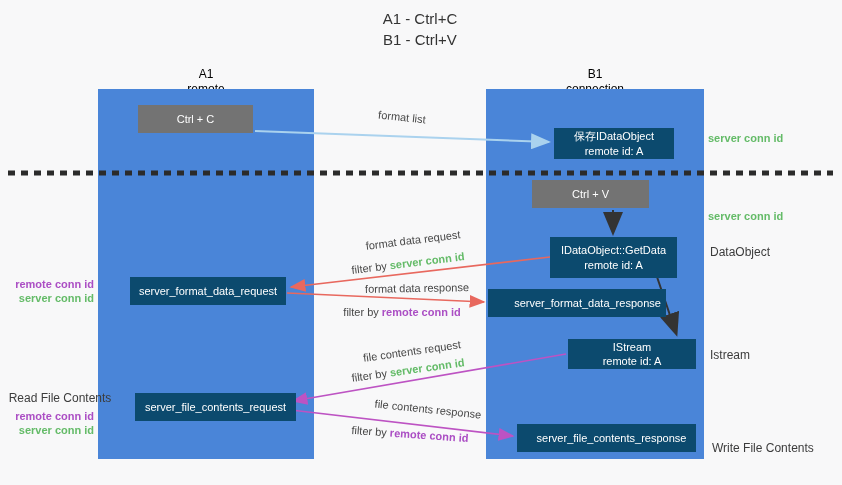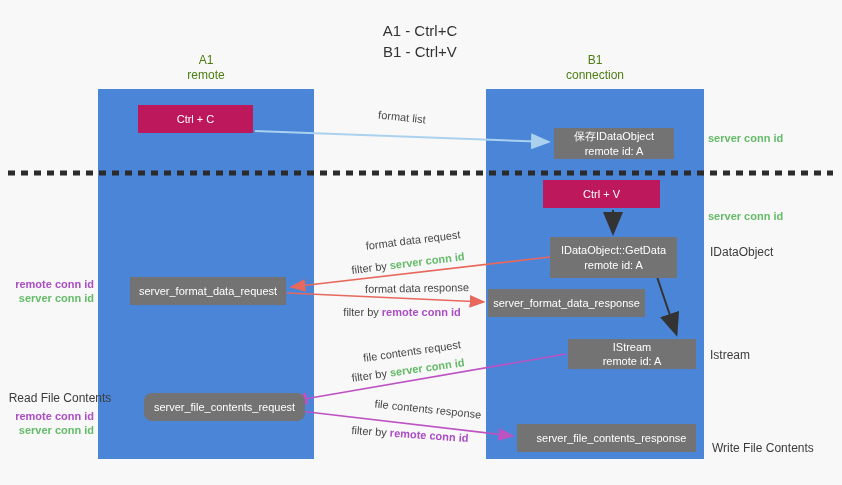--- a/index.html
+++ b/index.html
@@ -1,37 +1,37 @@
 <!DOCTYPE html>
 <html><head>
 <meta charset="utf-8">
 <style>
   html,body { margin:0; padding:0; }
   body { font-family:"Liberation Sans", sans-serif; background:#e9e9e9; }
   .canvas { position:relative; width:842px; height:485px; background:#f8f8f9; overflow:hidden; }
 
-  .title { position:absolute; left:300px; top:20px; width:240px; text-align:center;
+  .title { position:absolute; left:300px; top:8px; width:240px; text-align:center;
            font-size:15px; line-height:1.4; color:#333; }
 
   .lane { position:absolute; background:#4a85d8; top:89px; height:370px; }
   .lane-left  { left:98px;  width:216px; }
   .lane-right { left:486px; width:218px; }
 
-  .lane-header { position:absolute; top:53px; text-align:center; font-size:12px;
-                 line-height:1.25; color:#4d7c0f; }
+  .lane-header { position:absolute; top:67px; text-align:center; font-size:12px;
+                 line-height:1.25; color:#000000; }
   .lh-left  { left:98px;  width:216px; }
   .lh-right { left:486px; width:218px; }
 
   .arrows { position:absolute; left:0; top:0; z-index:2; pointer-events:none; }
 
   .node { position:absolute; z-index:3; display:flex; flex-direction:column;
           align-items:center; justify-content:center; color:#fff; font-size:11px;
           line-height:1.3; text-align:center; white-space:nowrap; }
-  .node.green  { background:#be185d; }
-  .node.orange { background:#737373; }
+  .node.green  { background:#737373; }
+  .node.orange { background:#0c4a6e; }
 
   .flylabel { position:absolute; z-index:4; white-space:nowrap; font-size:11px;
               color:#474747; transform:translate(-50%,-50%) rotate(var(--r,0deg)); }
   .key-green   { color:#64bb68; font-weight:bold; }
   .key-magenta { color:#ab4ec4; font-weight:bold; }
 
   .ann { position:absolute; z-index:4; font-size:11px; font-weight:bold; white-space:nowrap; }
   .ann.green   { color:#64bb68; }
   .ann.magenta { color:#ab4ec4; }
   .ann.right-col { text-align:right; }
@@ -96,43 +96,43 @@
 
   <div class="node green" style="left:138px; top:105px; width:115px; height:28px;">
     <div>Ctrl + C</div>
   </div>
 
   <div class="node orange" style="left:554px; top:128px; width:120px; height:31px;">
     <div>保存IDataObject</div>
     <div>remote id: A</div>
   </div>
 
-  <div class="node green" style="left:543px; top:180px; width:117px; height:28px;">
+  <div class="node green" style="left:532px; top:180px; width:117px; height:28px;">
     <div>Ctrl + V</div>
   </div>
 
   <div class="node orange" style="left:550px; top:237px; width:127px; height:41px;">
     <div>IDataObject::GetData</div>
     <div>remote id: A</div>
   </div>
 
   <div class="node orange" style="left:130px; top:277px; width:156px; height:28px;">
     <div>server_format_data_request</div>
   </div>
 
-  <div class="node orange" style="left:488px; top:289px; width:157px; height:28px;">
+  <div class="node orange" style="left:488px; top:289px; width:157px; height:28px;padding-left:21px;">
     <div>server_format_data_response</div>
   </div>
 
   <div class="node orange" style="left:568px; top:339px; width:128px; height:30px;">
     <div>IStream</div>
     <div>remote id: A</div>
   </div>
 
-  <div class="node orange" style="left:144px; top:393px; width:161px; height:28px;border-radius:8px;">
+  <div class="node orange" style="left:135px; top:393px; width:161px; height:28px;">
     <div>server_file_contents_request</div>
   </div>
 
   <div class="node orange" style="left:517px; top:424px; width:169px; height:28px;padding-left:10px;">
     <div>server_file_contents_response</div>
   </div>
 
   <div class="flylabel" style="left:402px; top:117px; --r:6deg;">format list</div>
 
   <div class="flylabel" style="left:413px; top:240px; --r:-7deg;">format data request</div>
@@ -150,21 +150,21 @@
     <span>filter by </span><span class="key-green">server conn id</span>
   </div>
 
   <div class="flylabel" style="left:428px; top:409px; --r:6deg;">file contents response</div>
   <div class="flylabel" style="left:410px; top:434px; --r:4deg;">
     <span>filter by </span><span class="key-magenta">remote conn id</span>
   </div>
 
   <div class="ann green" style="left:708px; top:132px;">server conn id</div>
   <div class="ann green" style="left:708px; top:210px;">server conn id</div>
-  <div class="side" style="left:710px; top:245px;">IDataObject</div>
+  <div class="side" style="left:710px; top:245px;">DataObject</div>
   <div class="side" style="left:710px; top:348px;">Istream</div>
   <div class="side" style="left:712px; top:441px;">Write File Contents</div>
 
   <div class="ann magenta right-col" style="left:0px; width:94px; top:278px;">remote conn id</div>
   <div class="ann green right-col" style="left:0px; width:94px; top:292px;">server conn id</div>
   <div class="side right-col" style="left:0px; width:120px; top:391px;">Read File Contents</div>
   <div class="ann magenta right-col" style="left:0px; width:94px; top:410px;">remote conn id</div>
   <div class="ann green right-col" style="left:0px; width:94px; top:424px;">server conn id</div>
 
 </div>

